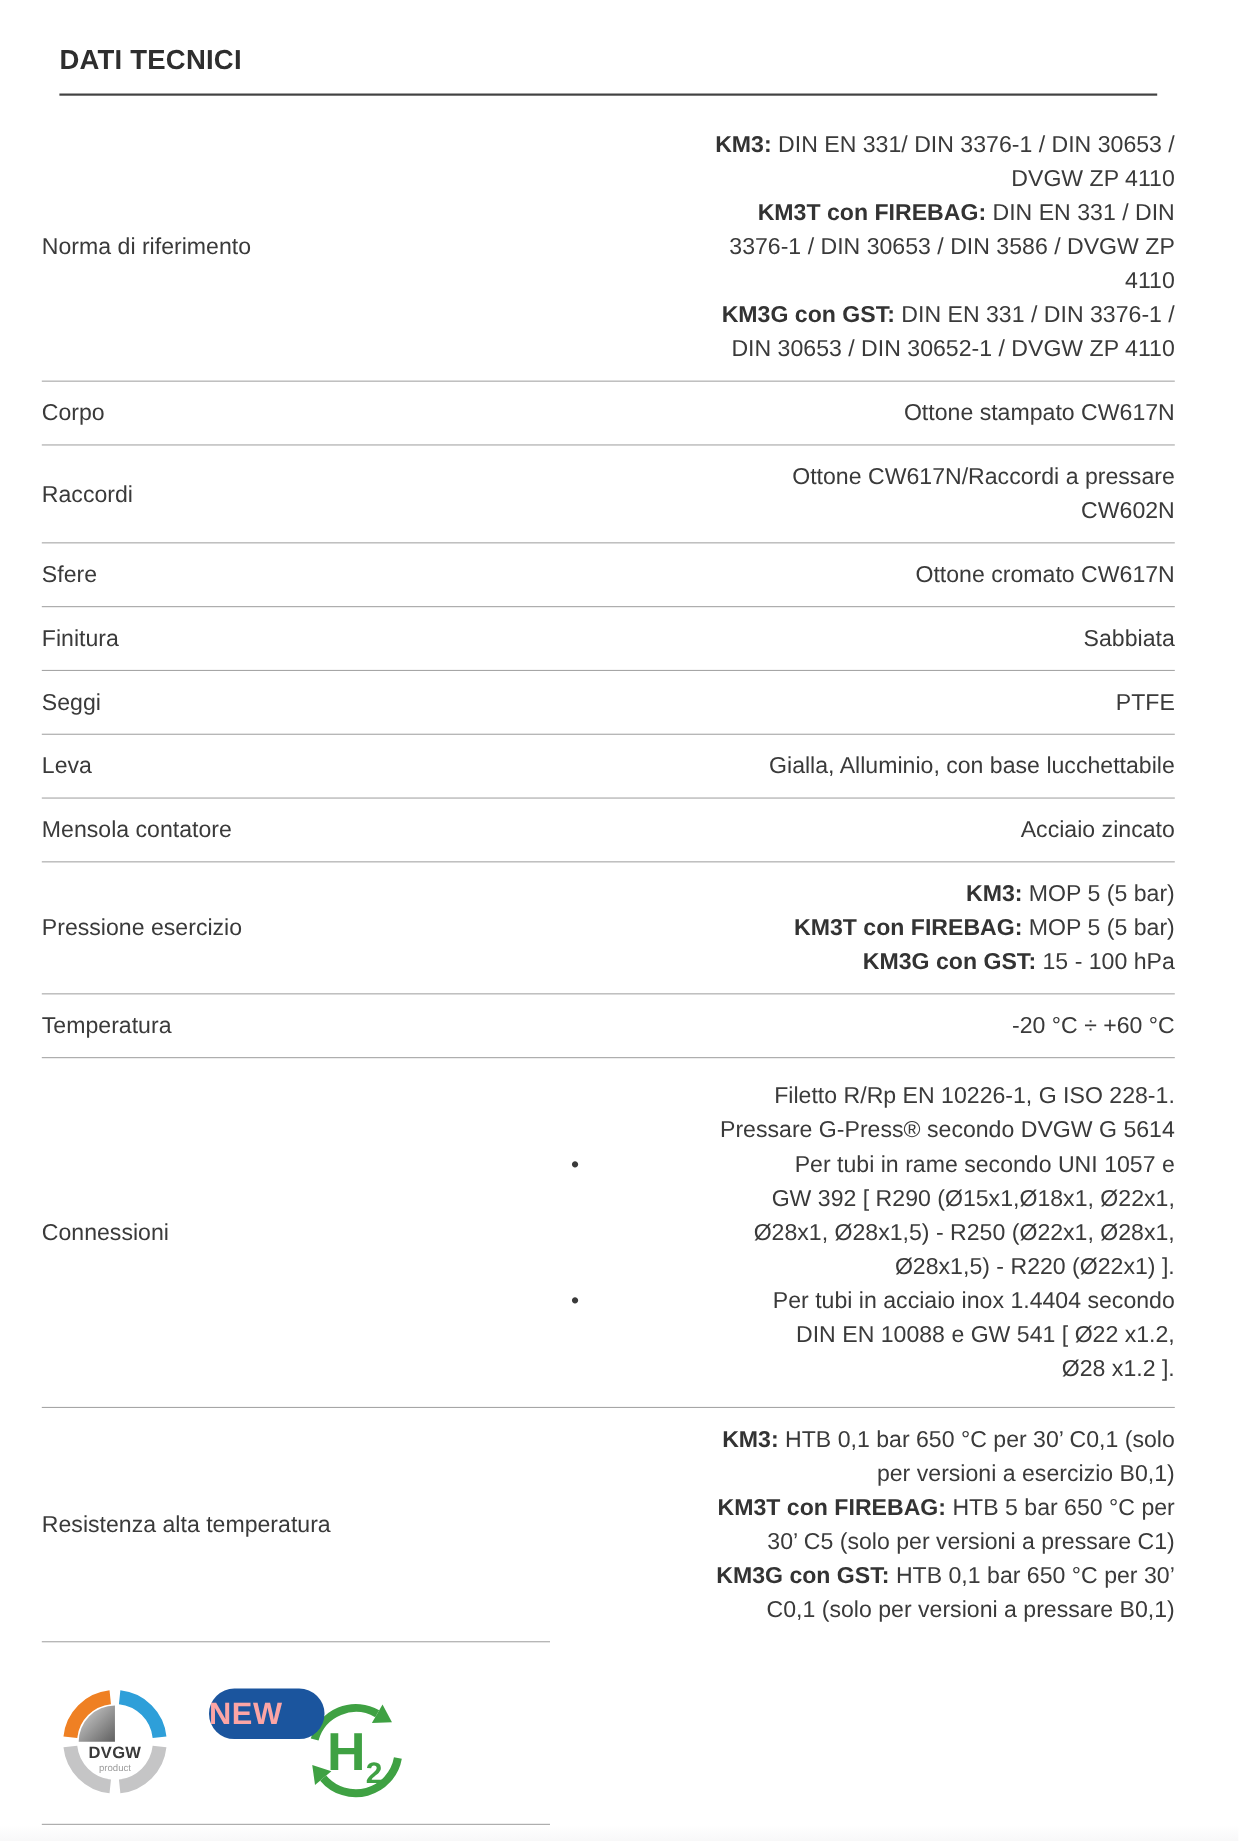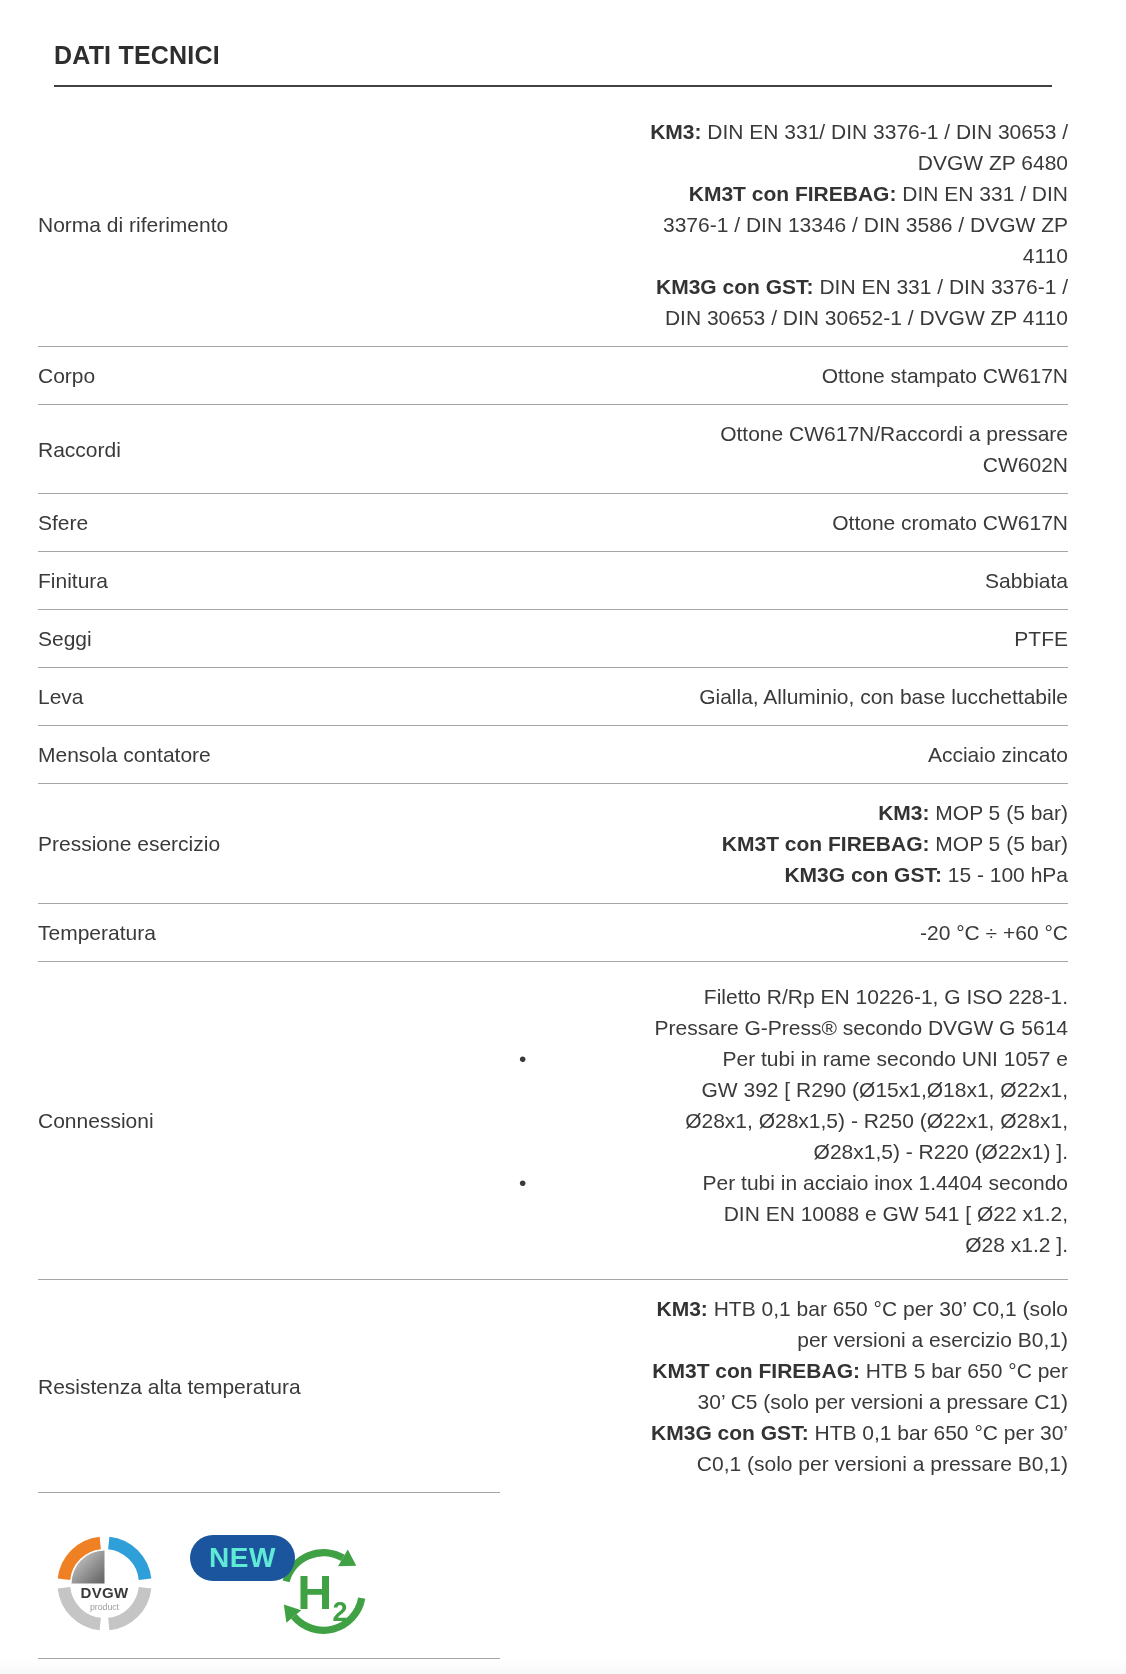--- a/index.html
+++ b/index.html
@@ -44,22 +44,22 @@
   .seg.b{font-weight:700;color:#333333;}
   .logos{
     width:462px;height:165px;position:relative;
     border-top:1px solid var(--divider-gray);
     border-bottom:1px solid var(--divider-gray);
   }
   .logo-dvgw{position:absolute;left:18px;top:42px;width:97px;height:97px;}
   .badge-new{
     position:absolute;left:152px;top:42px;width:105px;height:46px;
     background:var(--new-badge-blue);border-radius:23px;
-    display:flex;align-items:center;justify-content:center;
-    color:#5eead4;font-size:28px;font-weight:700;letter-spacing:.5px;
+    display:flex;align-items:center;
+    color:#fca5a5;font-size:28px;font-weight:700;letter-spacing:.5px;
     z-index:2;
   }
   .logo-h2{position:absolute;left:237px;top:46px;width:97px;height:104px;z-index:1;}
   .footer{
     width:100%;height:45px;
     background:linear-gradient(180deg,#ffffff 0%,var(--footer-gray) 100%);
   }
 </style>
 </head>
 <body>
@@ -67,23 +67,23 @@
 <div class="page">
   <div class="content">
 
     <h1 class="page-title">DATI TECNICI</h1>
 
     <div id="rows">
         <div class="row">
           <div class="label">Norma di riferimento</div>
           <div class="value">
             <div class="vline"><span class="seg b">KM3:</span><span class="seg"> DIN EN 331/ DIN 3376-1 / DIN 30653 /</span></div>
-            <div class="vline"><span class="seg">DVGW ZP 6480</span></div>
+            <div class="vline"><span class="seg">DVGW ZP 4110</span></div>
             <div class="vline"><span class="seg b">KM3T con FIREBAG:</span><span class="seg"> DIN EN 331 / DIN</span></div>
-            <div class="vline"><span class="seg">3376-1 / DIN 13346 / DIN 3586 / DVGW ZP</span></div>
+            <div class="vline"><span class="seg">3376-1 / DIN 30653 / DIN 3586 / DVGW ZP</span></div>
             <div class="vline"><span class="seg">4110</span></div>
             <div class="vline"><span class="seg b">KM3G con GST:</span><span class="seg"> DIN EN 331 / DIN 3376-1 /</span></div>
             <div class="vline"><span class="seg">DIN 30653 / DIN 30652-1 / DVGW ZP 4110</span></div>
           </div>
         </div>
         <div class="row">
           <div class="label">Corpo</div>
           <div class="value">
             <div class="vline"><span class="seg">Ottone stampato CW617N</span></div>
           </div>

